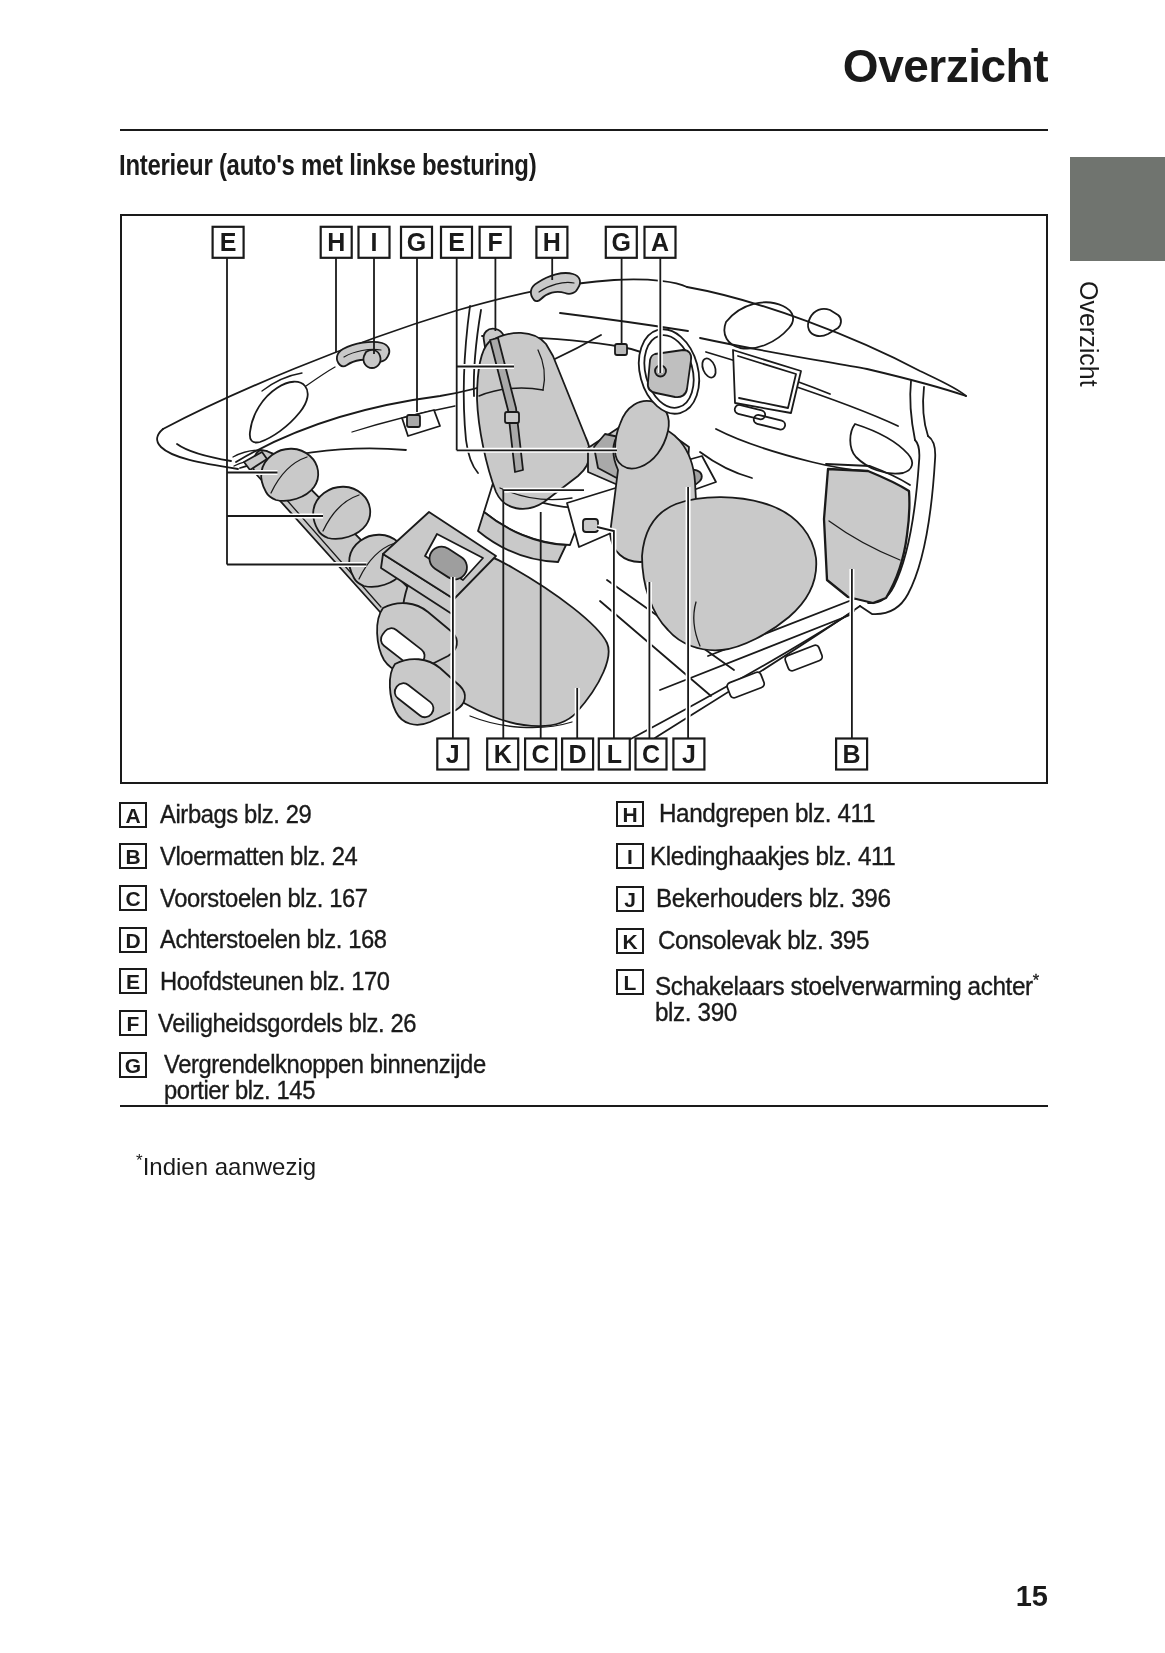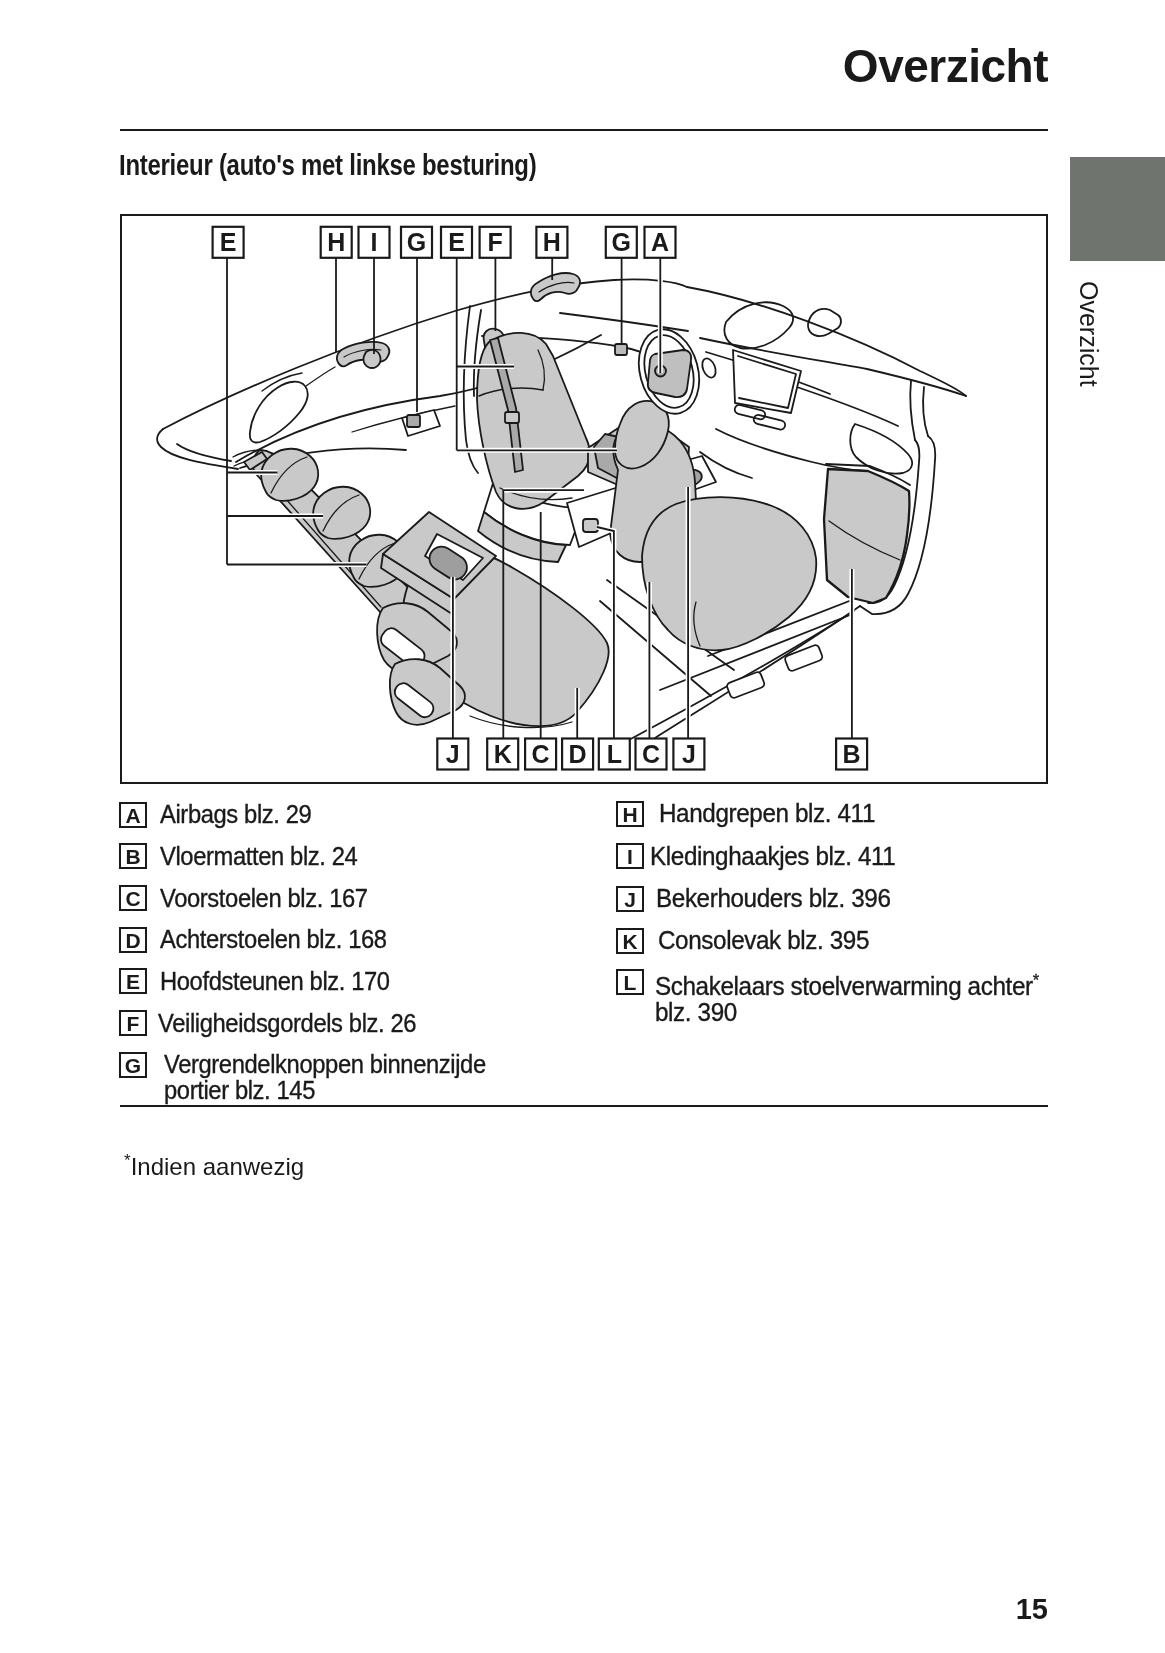--- a/index.html
+++ b/index.html
@@ -345,15 +345,15 @@
 <div class="ltxt" style="left:656px;top:885px;transform:scaleX(0.97);">Bekerhouders blz. 396</div>
 
 <div class="lbox" style="left:616px;top:928px;">K</div>
 <div class="ltxt" style="left:658px;top:927px;transform:scaleX(0.97);">Consolevak blz. 395</div>
 
 <div class="lbox" style="left:616px;top:969px;">L</div>
 <div class="ltxt" style="left:655px;top:968px;transform:scaleX(0.97);">Schakelaars stoelverwarming achter<span style="font-size:17px;vertical-align:9px;">*</span><br>blz. 390</div>
 
 <div class="abs" style="left:120px;top:1105px;width:928px;height:2px;background:#1a1a1a;"></div>
 
-<div class="abs" style="left:124px;top:1151px;font-size:24px;"><span style="font-size:17px;vertical-align:9px;">*</span>Indien aanwezig</div>
-
-<div class="abs" style="left:0;top:1580px;width:1048px;text-align:right;font-size:29px;font-weight:bold;margin-top:13px;">15</div>
+<div class="abs" style="left:136px;top:1151px;font-size:24px;"><span style="font-size:17px;vertical-align:9px;">*</span>Indien aanwezig</div>
+
+<div class="abs" style="left:0;top:1580px;width:1048px;text-align:right;font-size:29px;font-weight:bold;">15</div>
 
 </body></html>

